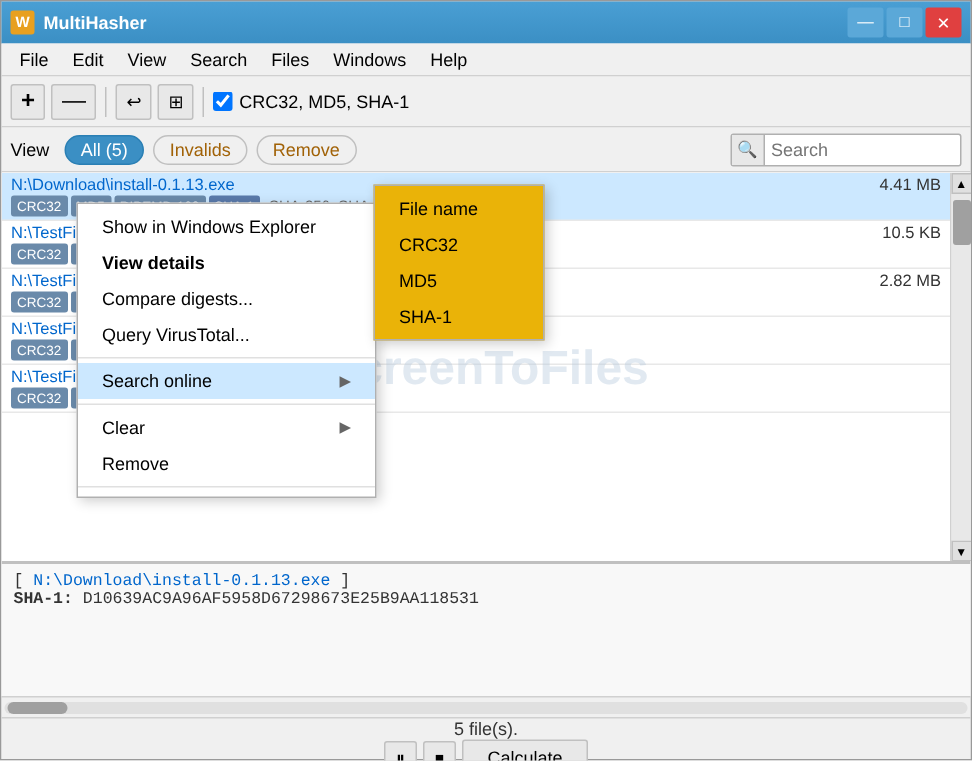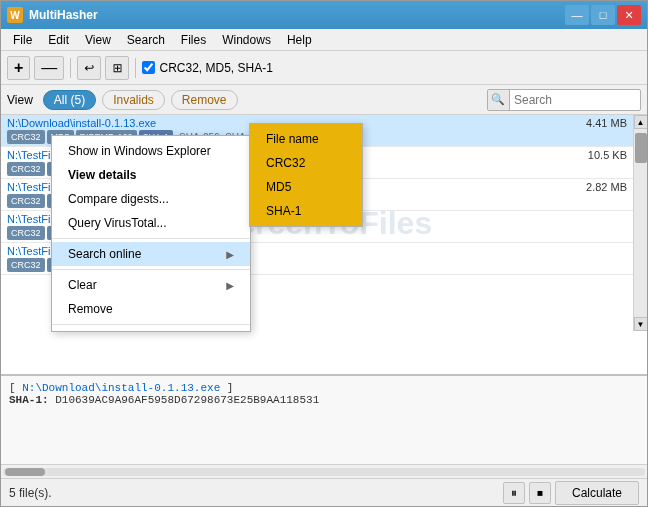--- a/index.html
+++ b/index.html
@@ -228,21 +228,20 @@
     }
     .detail-panel {
       height: 90px;
       background: #f8f8f8;
       border-top: 2px solid #c0c0c0;
       padding: 6px 8px;
       font-size: 11px;
       font-family: 'Courier New', monospace;
       overflow-y: auto;
       color: #333;
-      margin-top: 43px;
     }
     .detail-panel .file-ref {
       color: #0066cc;
     }
     .horizontal-scroll {
       height: 14px;
       background: #f0f0f0;
       border-top: 1px solid #d0d0d0;
       display: flex;
       align-items: center;
@@ -265,20 +264,21 @@
       left: 2px;
     }
     .status-bar {
       background: #f0f0f0;
       border-top: 1px solid #d0d0d0;
       display: flex;
       align-items: center;
       padding: 0 8px;
       height: 28px;
       flex-shrink: 0;
+      flex-direction: column;
     }
     .status-text { font-size: 12px; color: #333; flex: 1; }
     .status-buttons {
       display: flex;
       gap: 4px;
       align-items: center;
     }
     .status-icon-btn {
       width: 22px;
       height: 22px;

